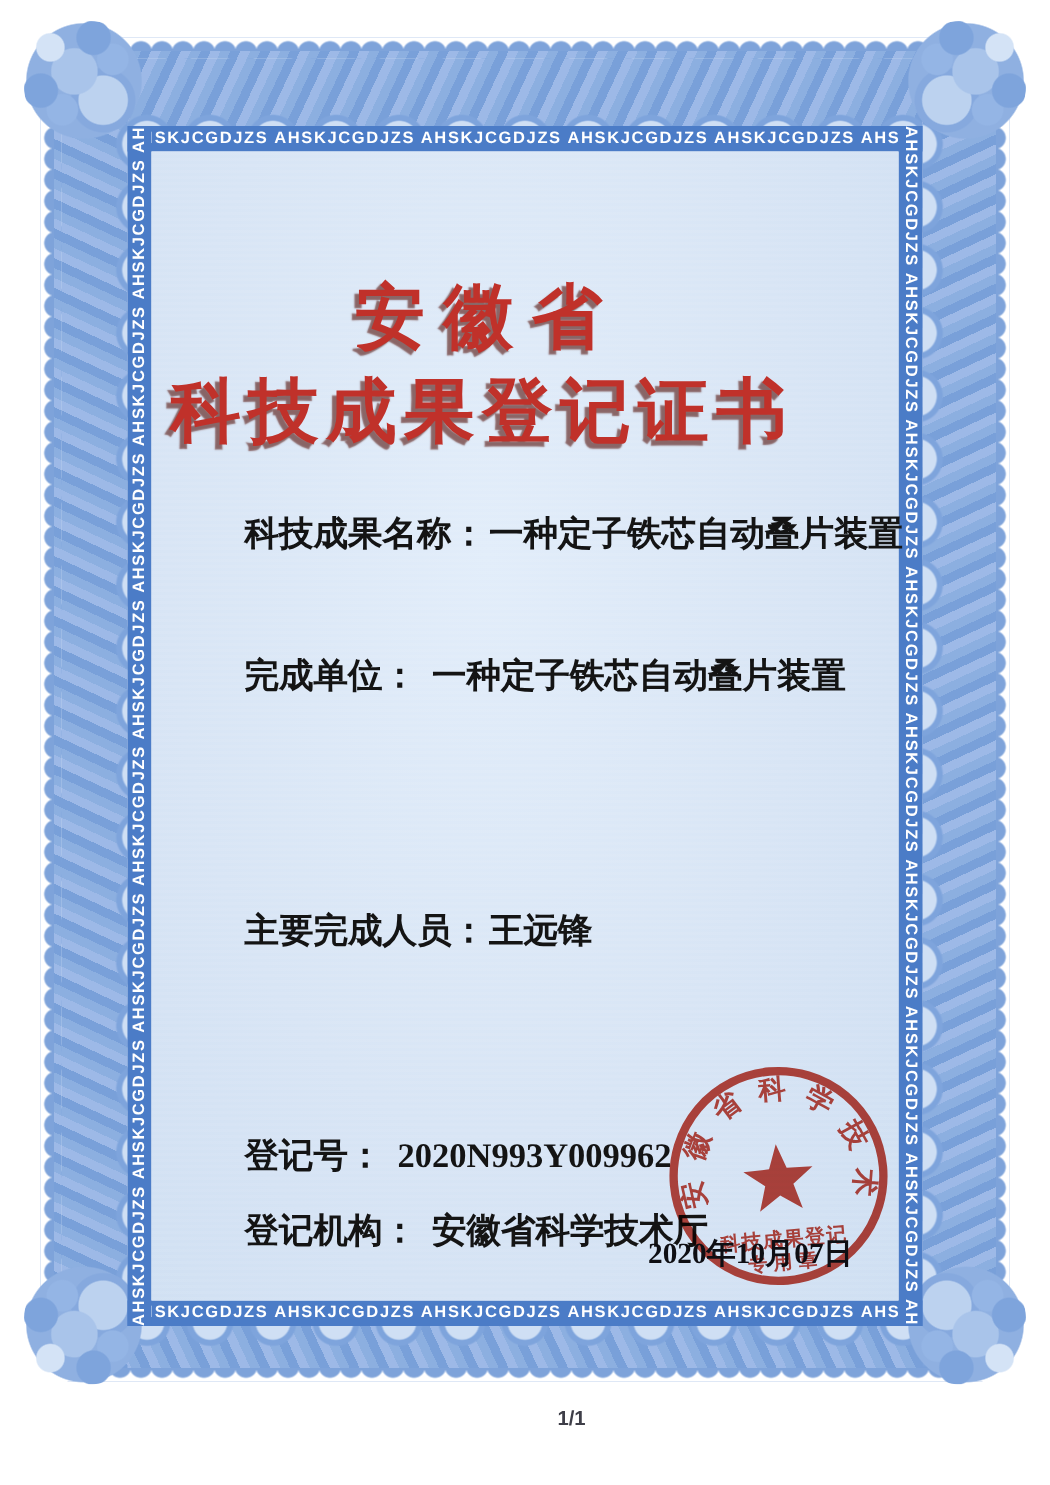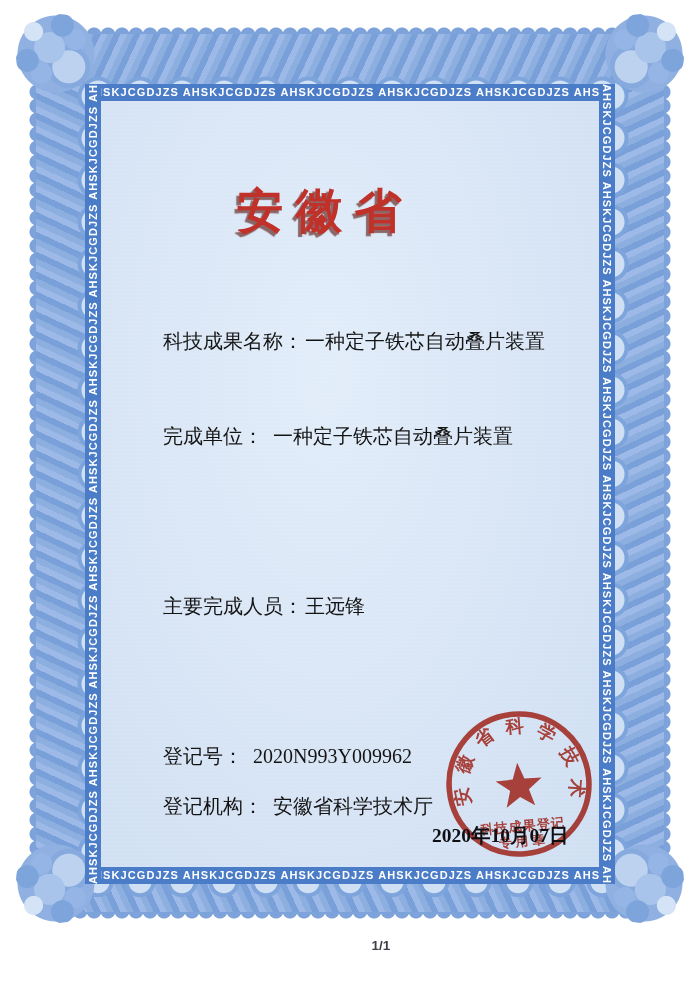--- a/index.html
+++ b/index.html
@@ -69,22 +69,22 @@
       repeating-linear-gradient(0deg,rgba(255,255,255,.05) 0 2px,rgba(0,0,0,0) 2px 4px),
       radial-gradient(ellipse at 45% 35%, #e2edfa 0%, #d8e5f5 55%, #cfdff2 100%);}
 
   
   .title{position:absolute;left:101px;width:436px;text-align:center;color:#c0312a;
     font-weight:bold;text-shadow:-3px 3px 1px rgba(92,30,24,.65);}
   .title1{top:180px;font-size:47px;letter-spacing:12px;text-indent:12px;}
   .title2{top:243px;font-size:47px;letter-spacing:5px;text-indent:5px;}
 
   
-  .field{position:absolute;left:163px;font-size:20px;font-weight:normal;color:#141414;
-    white-space:nowrap;}
+  .field{position:absolute;left:163px;font-size:23px;font-weight:bold;color:#141414;
+    white-space:nowrap;margin-top:12px;}
   .f0{top:328px;} .f1{top:423px;} .f2{top:593px;} .f3{top:743px;} .f4{top:793px;}
   .gap{margin-left:10px;} .gap-s{margin-left:2px;}
 
   
   .seal{position:absolute;left:443px;top:708px;width:152px;height:152px;
     opacity:.93;mix-blend-mode:multiply;transform:rotate(-5deg);}
   .seal-date{position:absolute;left:432px;top:822px;width:170px;text-align:left;
     font-size:19.5px;font-weight:bold;color:#0e0e13;white-space:nowrap;}
 
   .footer{position:absolute;left:0;top:938px;width:700px;text-align:center;
@@ -111,20 +111,21 @@
   <div class="corner c-br"></div>
 
   <div class="band band-top">AHSKJCGDJZS AHSKJCGDJZS AHSKJCGDJZS AHSKJCGDJZS AHSKJCGDJZS AHSKJCGDJZS AHSKJCGDJZS AHSKJCGDJZS AHSKJCGDJZS AHSKJCGDJZS </div>
   <div class="band band-bottom">AHSKJCGDJZS AHSKJCGDJZS AHSKJCGDJZS AHSKJCGDJZS AHSKJCGDJZS AHSKJCGDJZS AHSKJCGDJZS AHSKJCGDJZS AHSKJCGDJZS AHSKJCGDJZS </div>
   <div class="band band-left">AHSKJCGDJZS AHSKJCGDJZS AHSKJCGDJZS AHSKJCGDJZS AHSKJCGDJZS AHSKJCGDJZS AHSKJCGDJZS AHSKJCGDJZS AHSKJCGDJZS AHSKJCGDJZS AHSKJCGDJZS AHSKJCGDJZS </div>
   <div class="band band-right">AHSKJCGDJZS AHSKJCGDJZS AHSKJCGDJZS AHSKJCGDJZS AHSKJCGDJZS AHSKJCGDJZS AHSKJCGDJZS AHSKJCGDJZS AHSKJCGDJZS AHSKJCGDJZS AHSKJCGDJZS AHSKJCGDJZS </div>
 
   <div class="inner"></div>
 
   <div class="title title1 serif">安徽省</div>
+  <div class="title title2 serif">科技成果登记证书</div>
 
   <div class="field f0 serif">
     <span>科技成果名称：</span><span class="gap-s">一种定子铁芯自动叠片装置</span>
   </div>
   <div class="field f1 serif">
     <span>完成单位：</span><span class="gap">一种定子铁芯自动叠片装置</span>
   </div>
   <div class="field f2 serif">
     <span>主要完成人员：</span><span class="gap-s">王远锋</span>
   </div>

